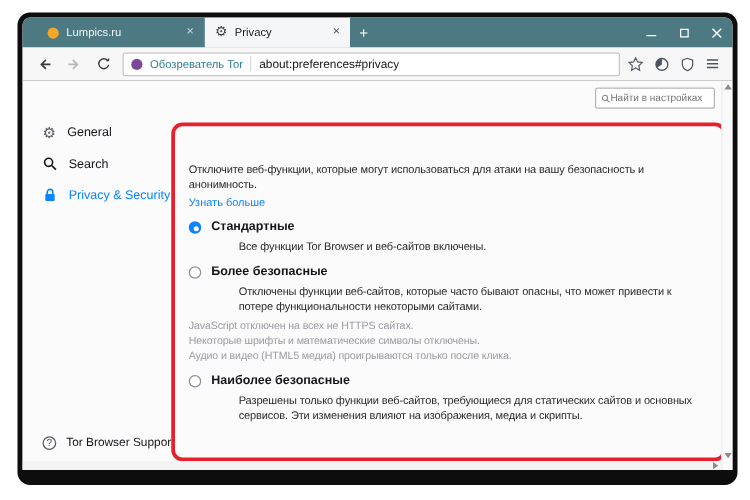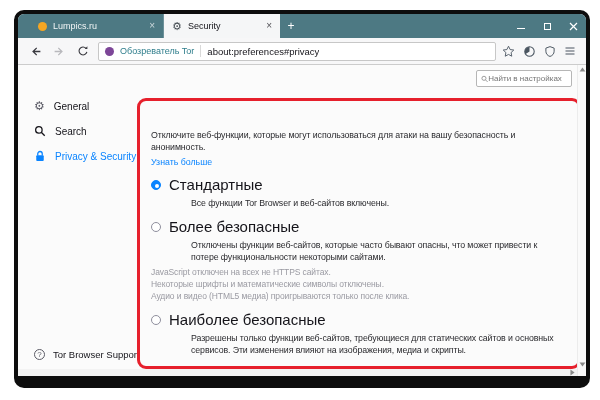--- a/index.html
+++ b/index.html
@@ -55,21 +55,21 @@
   
   .panel { position:absolute; left:119px; top:33px; width:444px; height:271px;
            border:3px solid #e6202c; border-radius:9px; padding:6px 11px; overflow:hidden; background:transparent; }
   .p-title { font-size:11px; font-weight:bold; color:#15141a; }
   .p-body  { font-size:8.8px; color:#2a2a2e; margin-top:22px; line-height:12px; letter-spacing:-0.1px; }
   .p-link  { font-size:8.8px; color:#0a84ff; margin-top:4px; width:fit-content; }
   .opt-row { display:flex; align-items:center; gap:8px; margin-top:9px; }
   .radio { width:10px; height:10px; border-radius:50%; border:1px solid #8f8f9d; background:#fff; flex:0 0 auto; }
   .radio.on { background:#0a84ff; border-color:#0a84ff; position:relative; }
   .radio.on::after { content:""; position:absolute; left:3px; top:3px; width:4px; height:4px; border-radius:50%; background:#fff; }
-  .opt-label { font-size:15px; font-weight:normal; color:#15141a; }
+  .opt-label { font-size:10px; font-weight:bold; color:#15141a; }
   .opt-desc { font-size:8.8px; color:#2a2a2e; margin-top:4px; line-height:12px; letter-spacing:-0.1px;padding-left:40px; }
   .opt-note { font-size:8.5px; color:#9a9aa2; line-height:12px; letter-spacing:-0.1px; }
   .notes { margin-top:3px; }
 
   
   .vscroll { position:absolute; right:0; top:0; width:9px; height:100%; background:#fafafa; border-left:1px solid #ececec; }
   .vscroll .arr-up { position:absolute; top:2px; left:1px; }
   .vscroll .arr-dn { position:absolute; bottom:9px; left:1px; }
   .hscroll { position:absolute; left:0; right:9px; bottom:0; height:7px; background:#f3f3f3; }
   .hscroll .arr-rt { position:absolute; right:2px; top:0px; }
@@ -83,21 +83,21 @@
   <div class="window">
 
     <div class="tabbar">
       <div class="tab inactive">
         <span class="favicon-dot"></span>
         <span>Lumpics.ru</span>
         <span class="close">×</span>
       </div>
       <div class="tab active">
         <span class="gear-glyph">⚙</span>
-        <span>Security</span>
+        <span>Privacy</span>
         <span class="close">×</span>
       </div>
       <div class="newtab">+</div>
       <div class="tab-spacer"></div>
       <div class="winctl">
         <span>
             <i class="min-bar"></i>
           </span>
         <span>
             <i class="max-box"></i>

